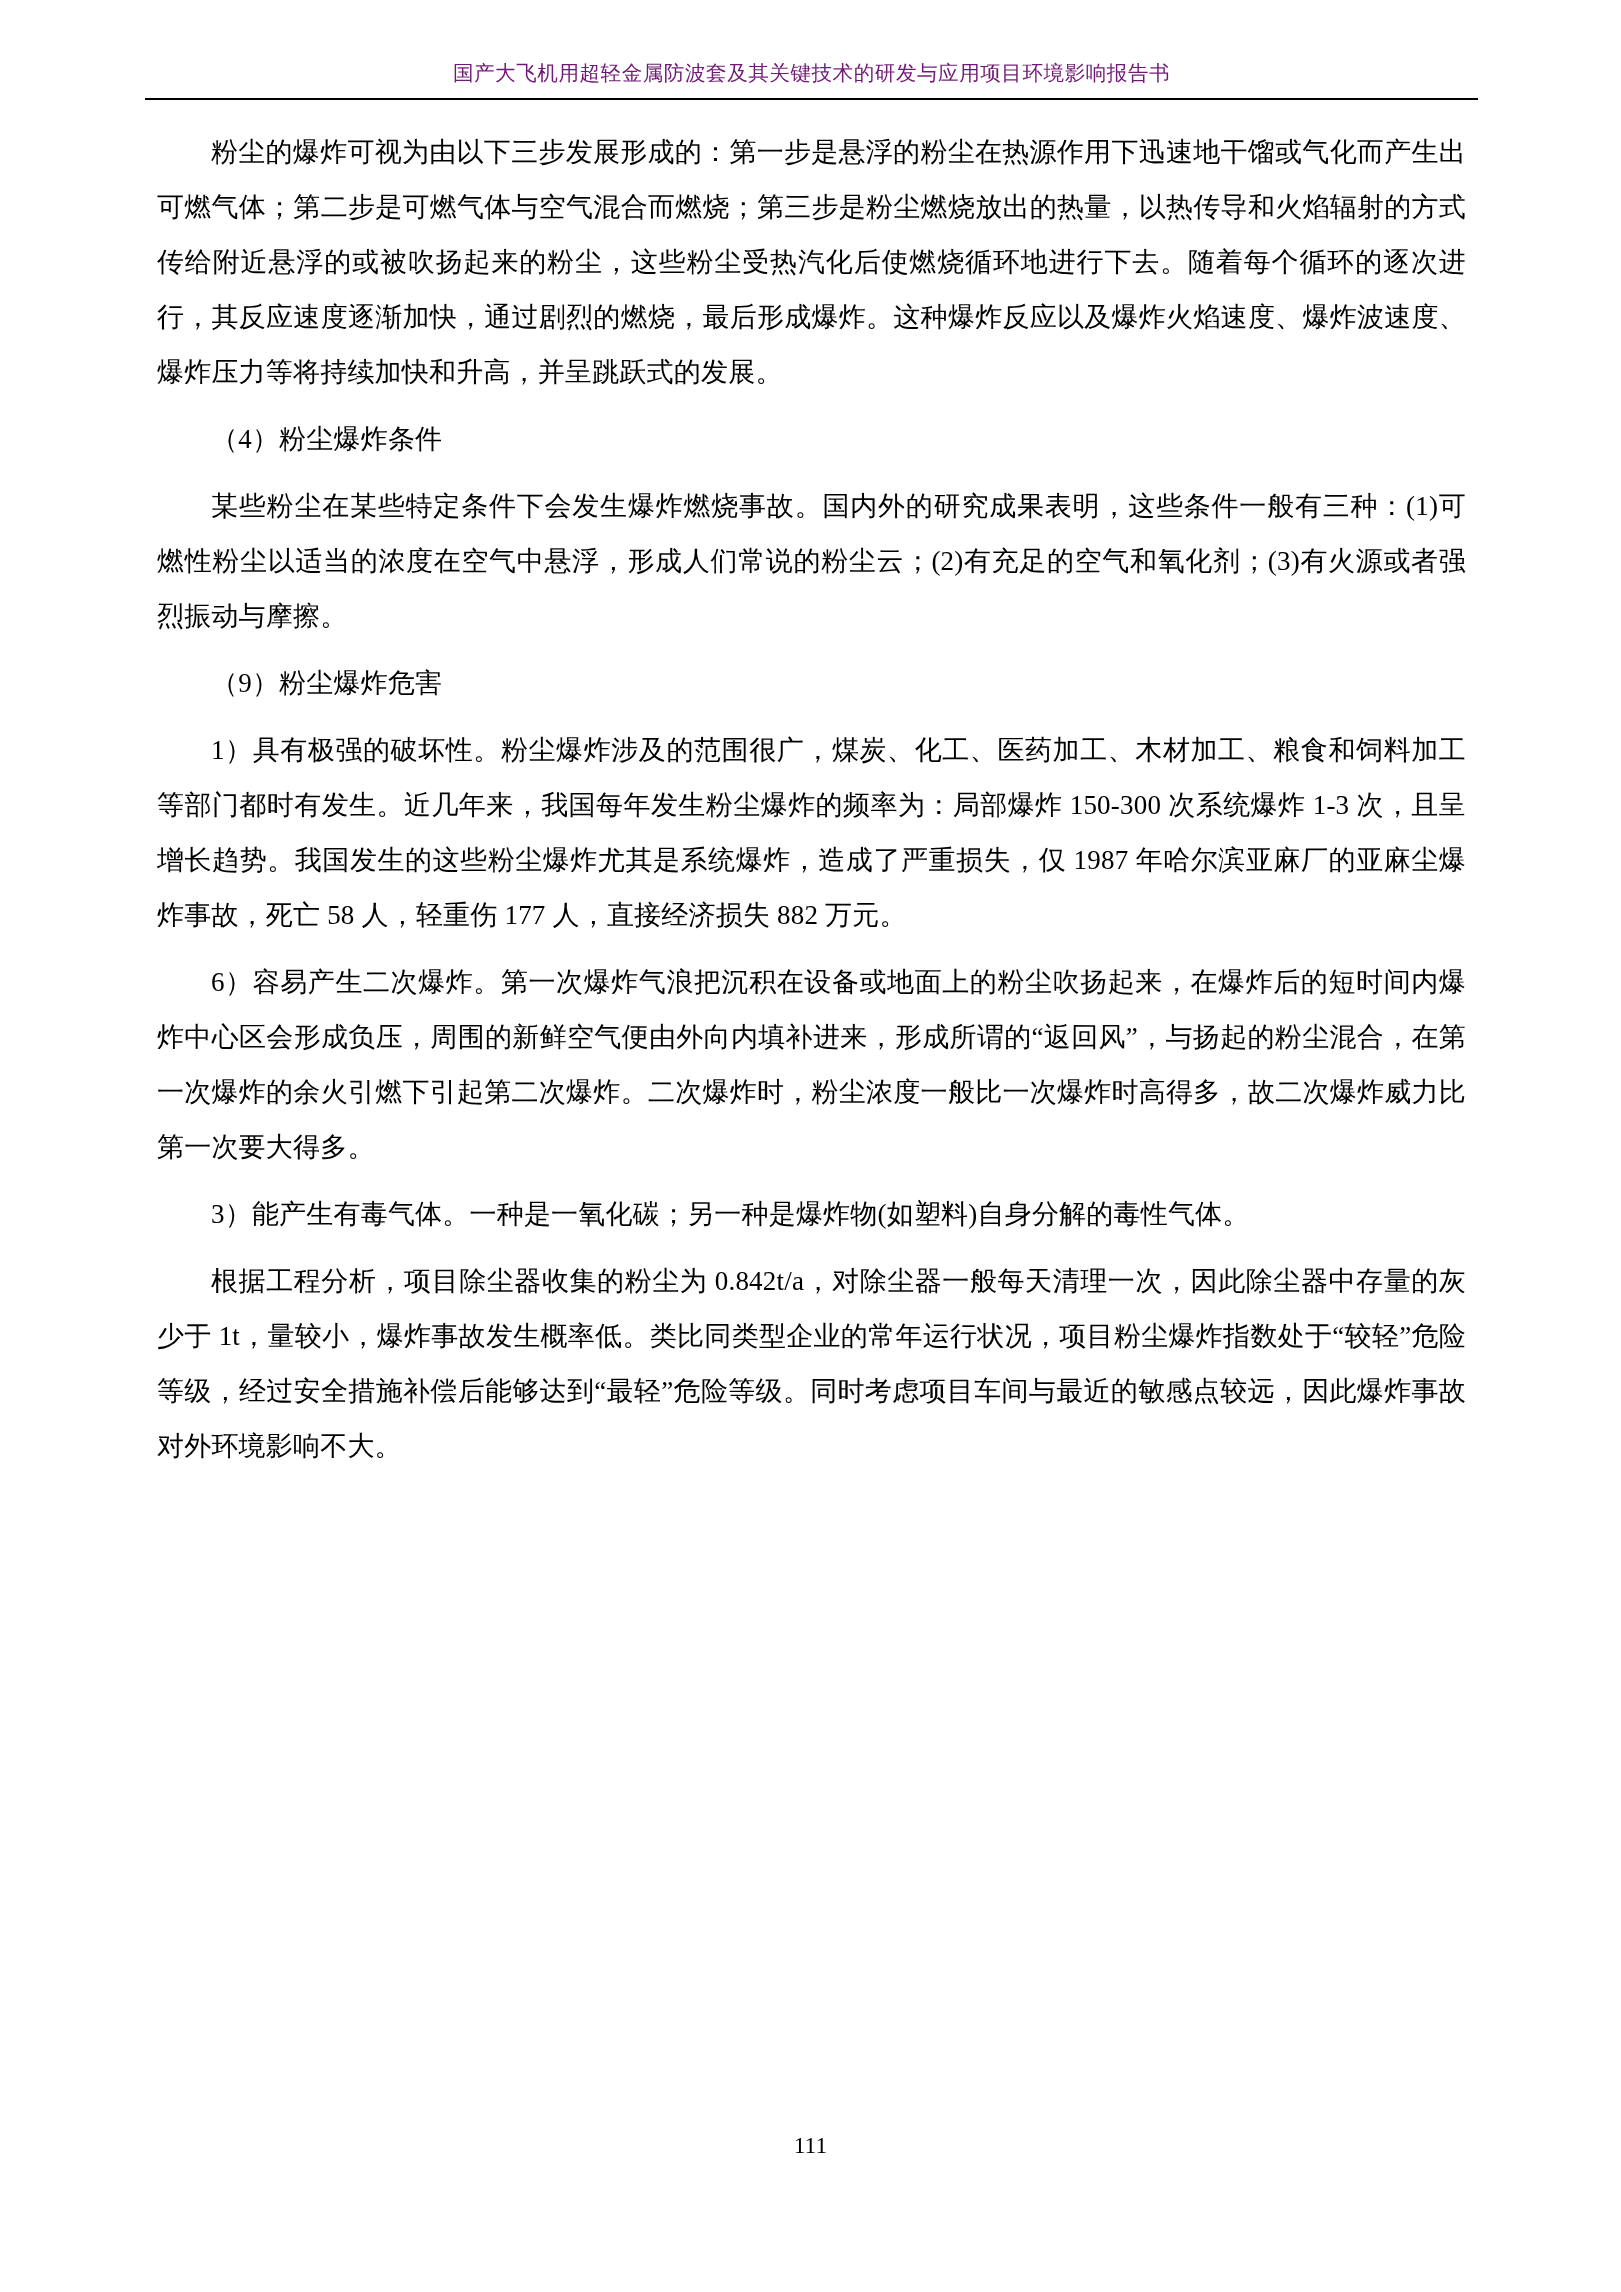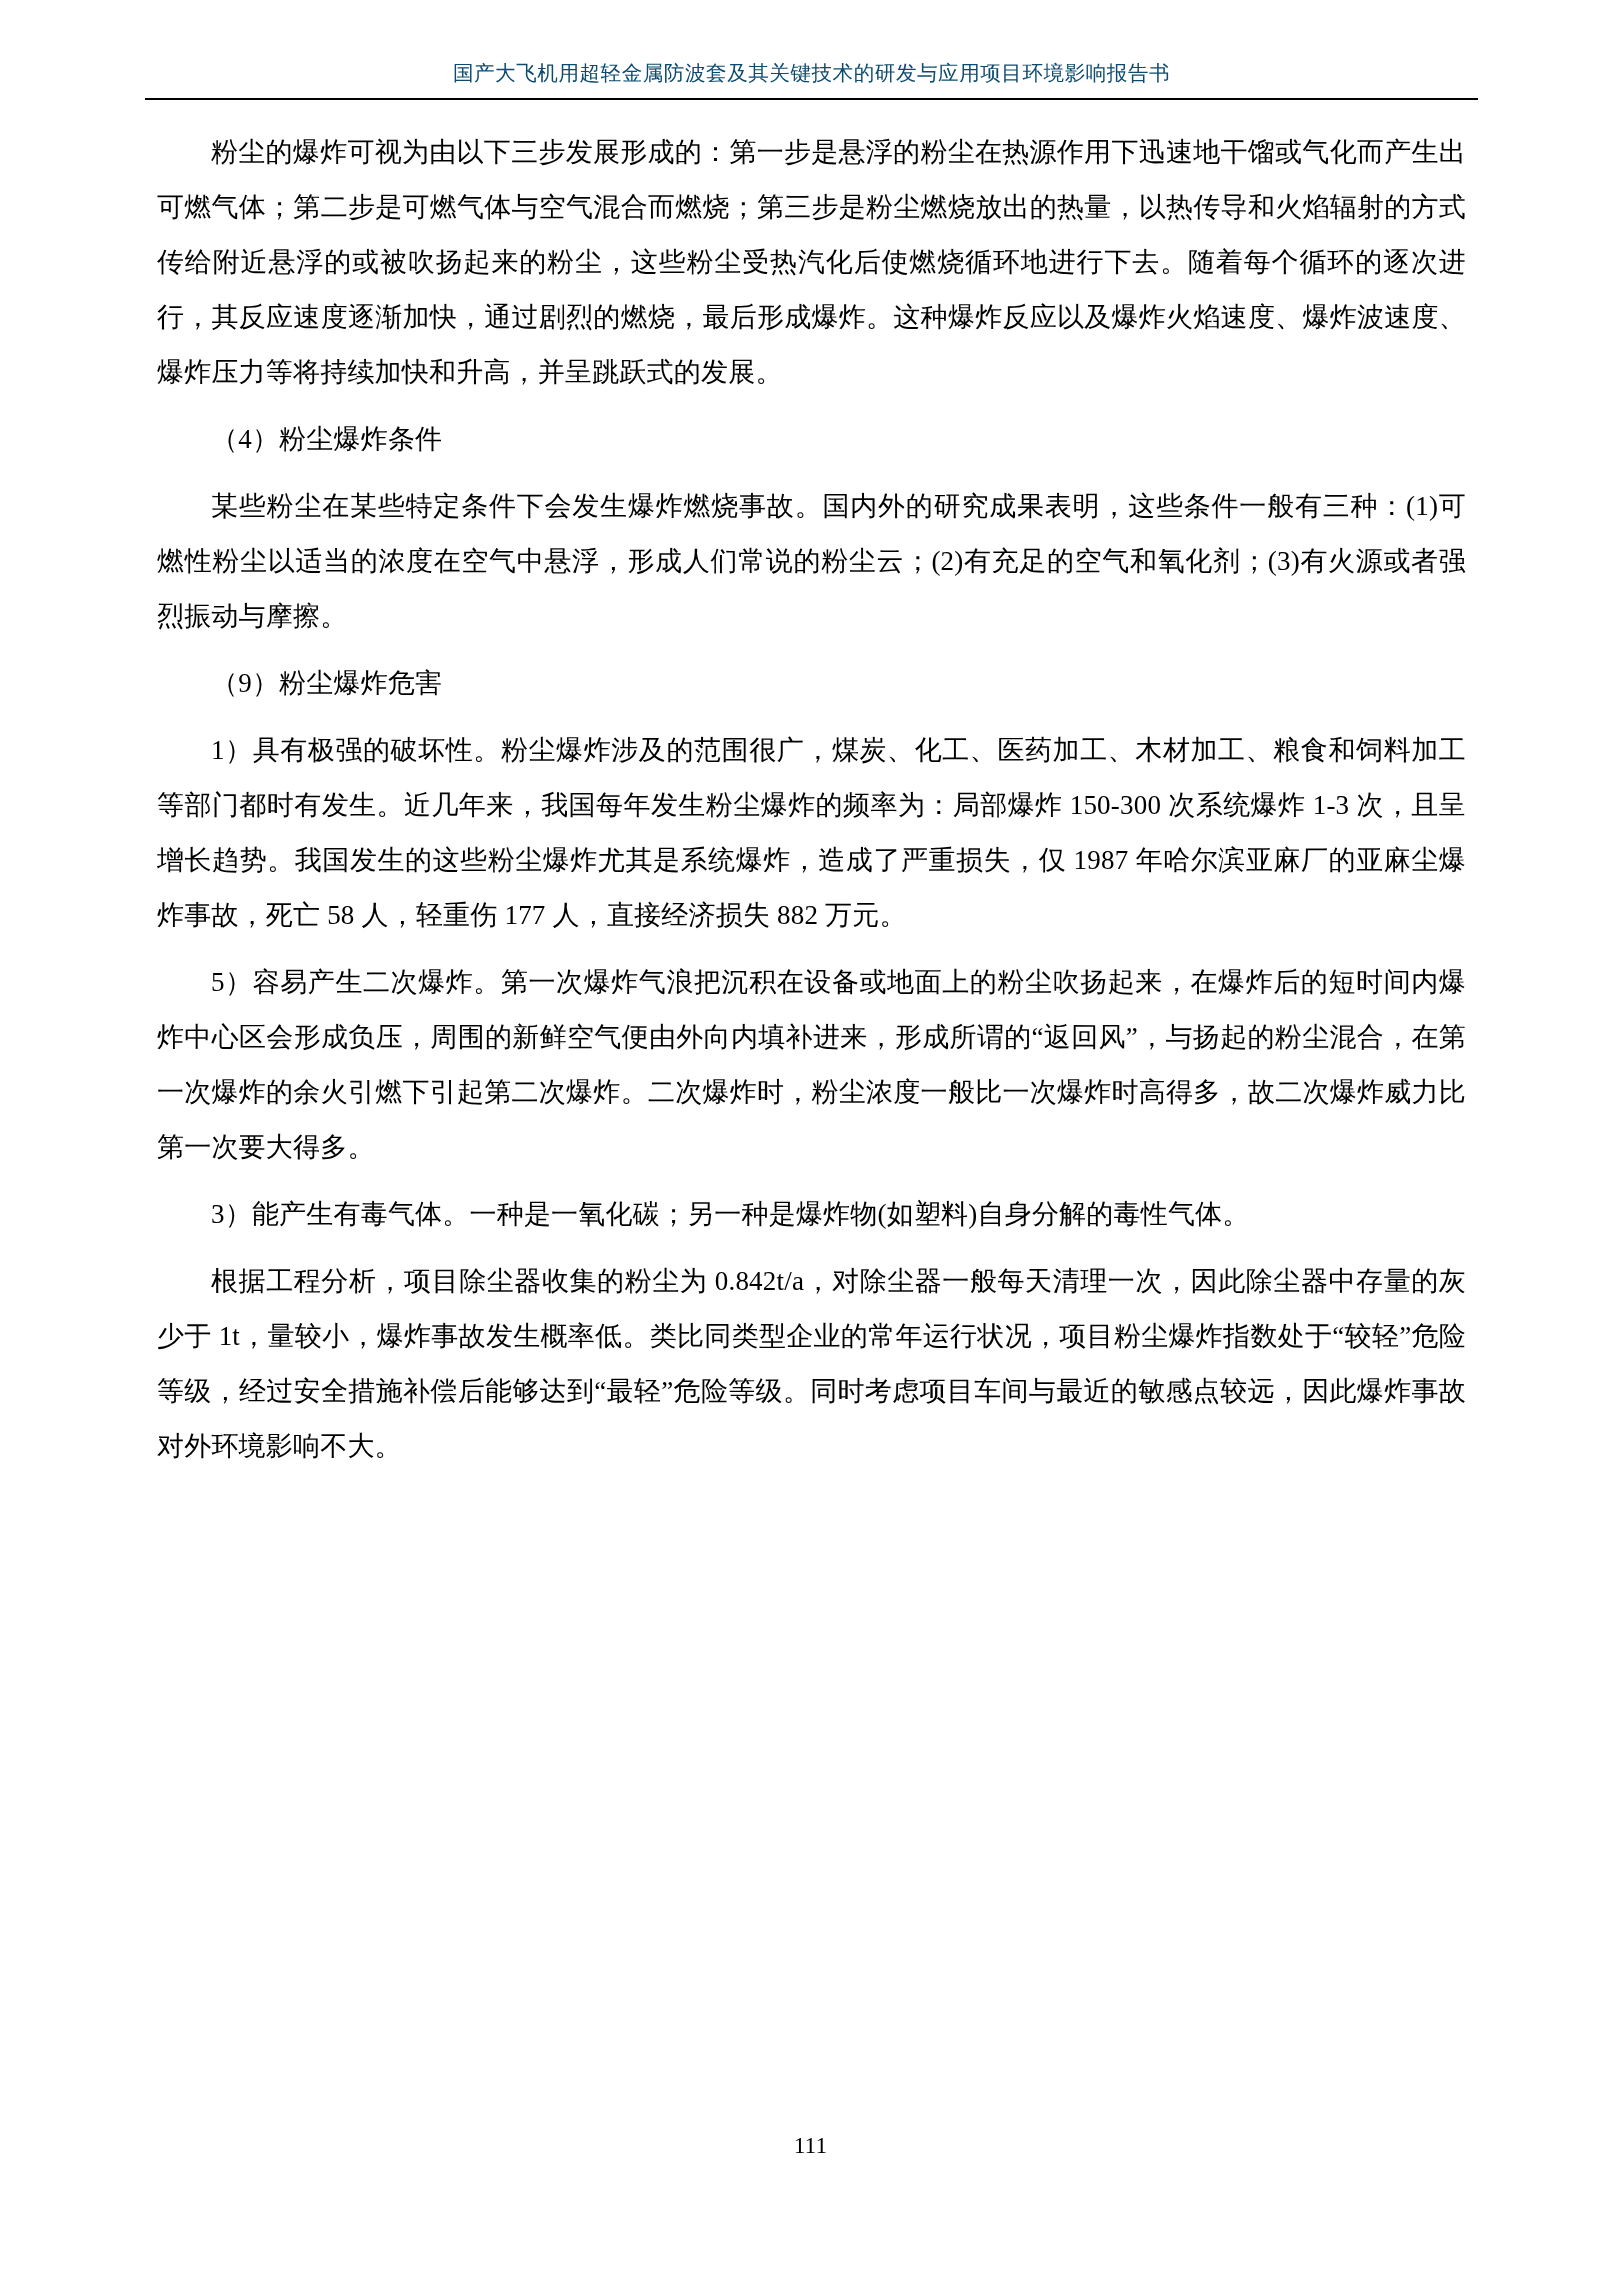--- a/index.html
+++ b/index.html
@@ -22,21 +22,21 @@
     left: 145px;
     top: 59px;
     width: 1333px;
   }
   .header {
     text-align: center;
     font-size: 20.6px;
     letter-spacing: 0.5px;
     line-height: 1.4;
     padding-bottom: 9.8px;
-    color: #0c4a6e;
+    color: #701a75;
   }
   .header-rule {
     border: none;
     border-top: 2px solid #000;
     margin: 0 0 25.5px 0;
     width: 100%;
   }
   .body-text {
     font-size: 27px;
     line-height: 55px;
@@ -64,20 +64,20 @@
 <div class="page">
   <div class="content">
     <div class="header">国产大飞机用超轻金属防波套及其关键技术的研发与应用项目环境影响报告书</div>
     <hr class="header-rule">
     <div class="body-text">
       <p>粉尘的爆炸可视为由以下三步发展形成的：第一步是悬浮的粉尘在热源作用下迅速地干馏或气化而产生出可燃气体；第二步是可燃气体与空气混合而燃烧；第三步是粉尘燃烧放出的热量，以热传导和火焰辐射的方式传给附近悬浮的或被吹扬起来的粉尘，这些粉尘受热汽化后使燃烧循环地进行下去。随着每个循环的逐次进行，其反应速度逐渐加快，通过剧烈的燃烧，最后形成爆炸。这种爆炸反应以及爆炸火焰速度、爆炸波速度、爆炸压力等将持续加快和升高，并呈跳跃式的发展。</p>
       <p>（4）粉尘爆炸条件</p>
       <p>某些粉尘在某些特定条件下会发生爆炸燃烧事故。国内外的研究成果表明，这些条件一般有三种：(1)可燃性粉尘以适当的浓度在空气中悬浮，形成人们常说的粉尘云；(2)有充足的空气和氧化剂；(3)有火源或者强烈振动与摩擦。</p>
       <p>（9）粉尘爆炸危害</p>
       <p>1）具有极强的破坏性。粉尘爆炸涉及的范围很广，煤炭、化工、医药加工、木材加工、粮食和饲料加工等部门都时有发生。近几年来，我国每年发生粉尘爆炸的频率为：局部爆炸 150-300 次系统爆炸 1-3 次，且呈增长趋势。我国发生的这些粉尘爆炸尤其是系统爆炸，造成了严重损失，仅 1987 年哈尔滨亚麻厂的亚麻尘爆炸事故，死亡 58 人，轻重伤 177 人，直接经济损失 882 万元。</p>
-      <p>5）容易产生二次爆炸。第一次爆炸气浪把沉积在设备或地面上的粉尘吹扬起来，在爆炸后的短时间内爆炸中心区会形成负压，周围的新鲜空气便由外向内填补进来，形成所谓的“返回风”，与扬起的粉尘混合，在第一次爆炸的余火引燃下引起第二次爆炸。二次爆炸时，粉尘浓度一般比一次爆炸时高得多，故二次爆炸威力比第一次要大得多。</p>
+      <p>6）容易产生二次爆炸。第一次爆炸气浪把沉积在设备或地面上的粉尘吹扬起来，在爆炸后的短时间内爆炸中心区会形成负压，周围的新鲜空气便由外向内填补进来，形成所谓的“返回风”，与扬起的粉尘混合，在第一次爆炸的余火引燃下引起第二次爆炸。二次爆炸时，粉尘浓度一般比一次爆炸时高得多，故二次爆炸威力比第一次要大得多。</p>
       <p>3）能产生有毒气体。一种是一氧化碳；另一种是爆炸物(如塑料)自身分解的毒性气体。</p>
       <p>根据工程分析，项目除尘器收集的粉尘为 0.842t/a，对除尘器一般每天清理一次，因此除尘器中存量的灰少于 1t，量较小，爆炸事故发生概率低。类比同类型企业的常年运行状况，项目粉尘爆炸指数处于“较轻”危险等级，经过安全措施补偿后能够达到“最轻”危险等级。同时考虑项目车间与最近的敏感点较远，因此爆炸事故对外环境影响不大。</p>
     </div>
   </div>
   <div class="page-number">111</div>
 </div>
 
 
 </body></html>

